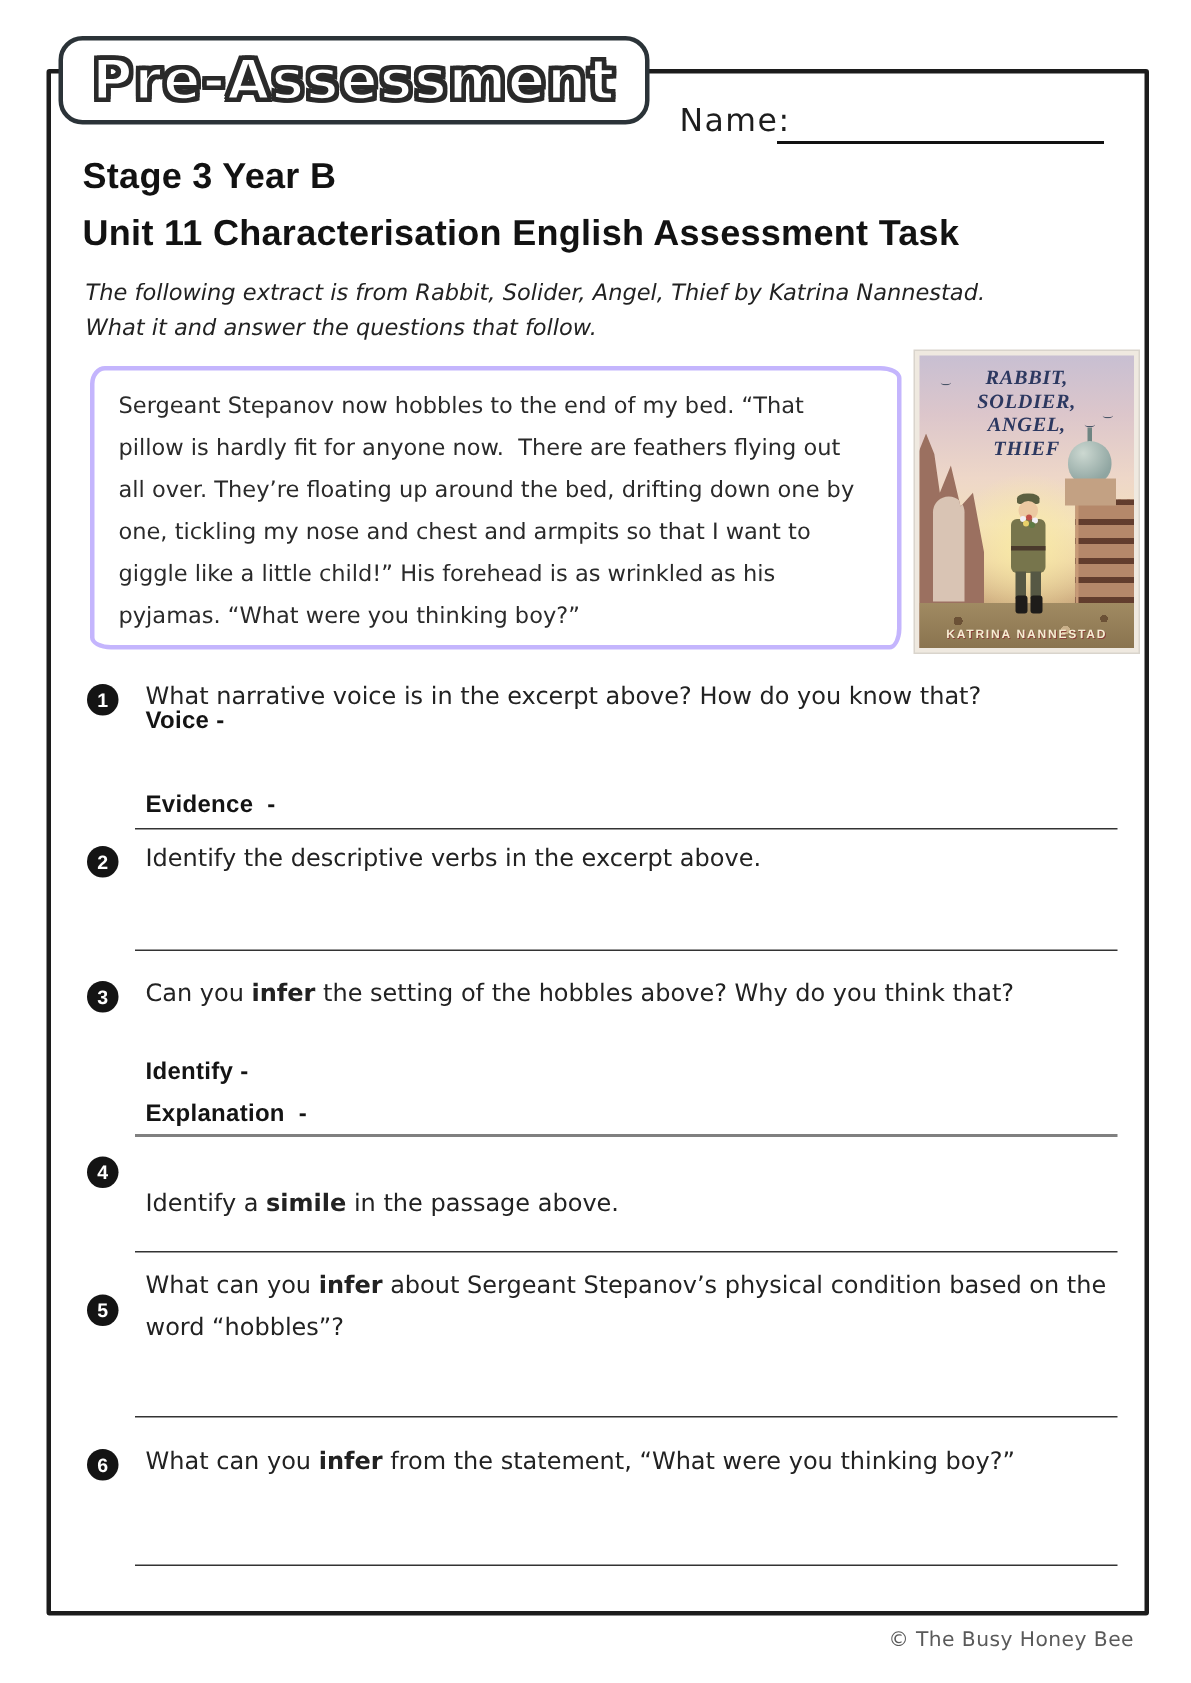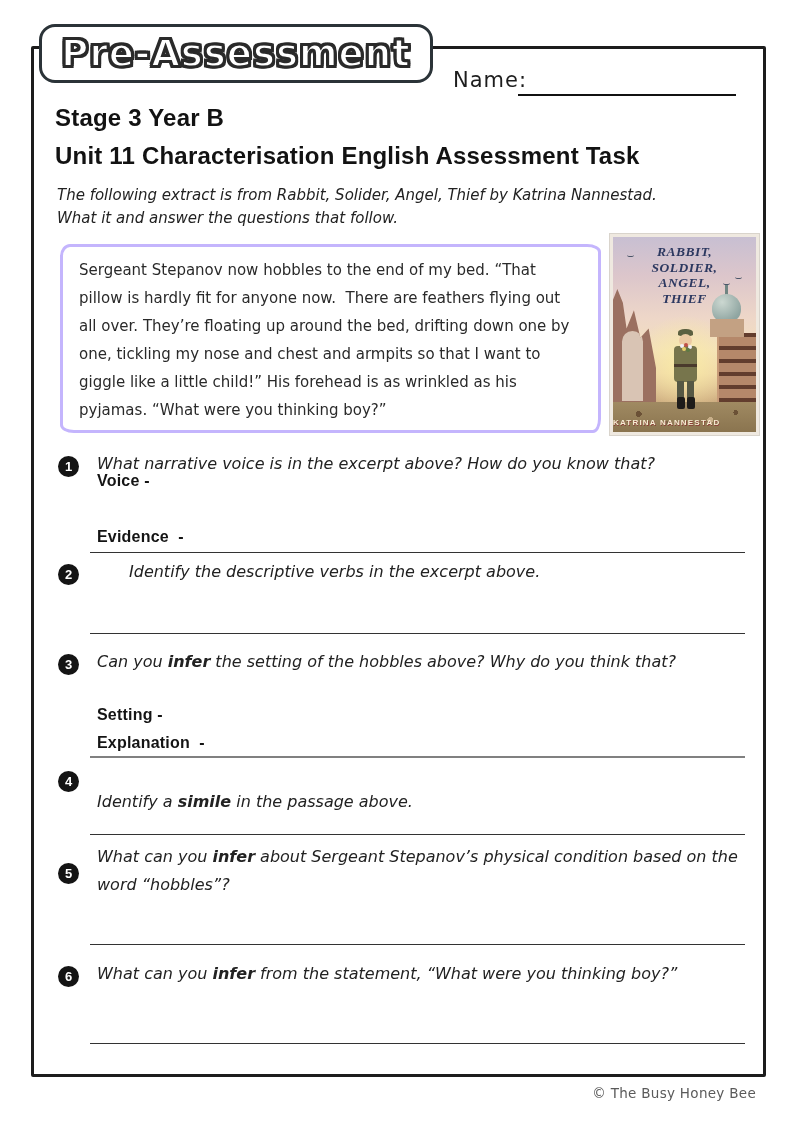--- a/index.html
+++ b/index.html
@@ -80,36 +80,36 @@
   .boy-leg { position:absolute; width:7px; height:18px; background:#565844; top:52px; }
   .boy-leg.l{ left:7px; } .boy-leg.r{ left:17px; }
   .boy-boot { position:absolute; width:8px; height:12px; background:#1e1c1a; top:68px; border-radius:2px; }
   .boy-boot.l{ left:6.5px; } .boy-boot.r{ left:16.5px; }
   .ground { position:absolute; left:0; bottom:0; width:100%; height:30px;
             background:radial-gradient(circle at 18% 40%, #6b5136 0 3px, transparent 3px),
                        radial-gradient(circle at 68% 60%, #c9b08a 0 3px, transparent 3px),
                        radial-gradient(circle at 86% 35%, #6b5136 0 2.5px, transparent 2.5px),
                        radial-gradient(circle at 38% 70%, #7c6245 0 2.5px, transparent 2.5px),
                        linear-gradient(180deg,#a08a62,#8a744f); }
-  .cover-author { position:absolute; bottom:5px; left:0; width:100%; text-align:left;
+  .cover-author { position:absolute; bottom:5px; left:0; width:100%; text-align:center;
                   font-weight:bold; font-size:8px; letter-spacing:1.2px; color:#f6ecd2;
                   text-shadow:0.6px 0.9px 0 #8a4038;margin-top:16px; }
 
   
   .badge { position:absolute; left:58px; width:21px; height:21px; border-radius:50%; background:#141414;
            color:#fff; font-weight:bold; font-size:13px; display:flex; align-items:center; justify-content:center; }
-  .qtext { position:absolute; left:97px; width:648px; font-family:"DejaVu Sans", sans-serif; font-style:italic;
+  .qtext { position:absolute; left:97px; width:648px; font-family:"DejaVu Sans", sans-serif; 
            font-size:16px; line-height:28px; color:#222; }
   .qtext b { font-weight:bold; }
   .sublabel { position:absolute; left:97px; font-weight:bold; font-size:16px; color:#141414; white-space:pre; letter-spacing:0.2px; }
   .aline { position:absolute; left:90px; width:655px; height:0; border-bottom:1.6px solid #333; }
   .aline.gray { border-bottom:2px solid #808080; }
 
   .b1t{ top:456px; } .q1t{ top:450px; } .s1a{ top:472px; } .s1b{ top:528px; } .l1{ top:552px; }
-  .b2t{ top:564px; } .q2t{ top:558px;margin-left:32px; } .l2{ top:633px; }
+  .b2t{ top:564px; } .q2t{ top:558px; } .l2{ top:633px; }
   .b3t{ top:654px; } .q3t{ top:648px; } .s3a{ top:706px; } .s3b{ top:734px; } .l3{ top:756px; }
   .b4t{ top:771px; } .q4t{ top:788px; } .l4{ top:834px; }
   .b5t{ top:863px; } .q5t{ top:843px; } .l5{ top:944px; }
   .b6t{ top:966px; } .q6t{ top:960px; } .l6{ top:1043px; }
 
   
   .footer { position:absolute; right:38px; top:1085px; font-family:"DejaVu Sans", sans-serif;
             font-size:13.5px; color:#5a5a5a; letter-spacing:0.3px; }
 </style>
 </head>
@@ -186,21 +186,21 @@
   <div class="sublabel s1a">Voice -</div>
   <div class="sublabel s1b">Evidence  -</div>
   <div class="aline l1"></div>
 
   <div class="badge b2t">2</div>
   <div class="qtext q2t"><span>Identify the descriptive verbs in the excerpt above.</span><b></b><span></span></div>
   <div class="aline l2"></div>
 
   <div class="badge b3t">3</div>
   <div class="qtext q3t"><span>Can you </span><b>infer</b><span> the setting of the hobbles above? Why do you think that?</span></div>
-  <div class="sublabel s3a">Setting -</div>
+  <div class="sublabel s3a">Identify -</div>
   <div class="sublabel s3b">Explanation  -</div>
   <div class="aline l3 gray"></div>
 
   <div class="badge b4t">4</div>
   <div class="qtext q4t"><span>Identify a </span><b>simile</b><span> in the passage above.</span></div>
   <div class="aline l4"></div>
 
   <div class="badge b5t">5</div>
   <div class="qtext q5t"><span>What can you </span><b>infer</b><span> about Sergeant Stepanov’s physical condition based on the word “hobbles”?</span></div>
   <div class="aline l5"></div>

